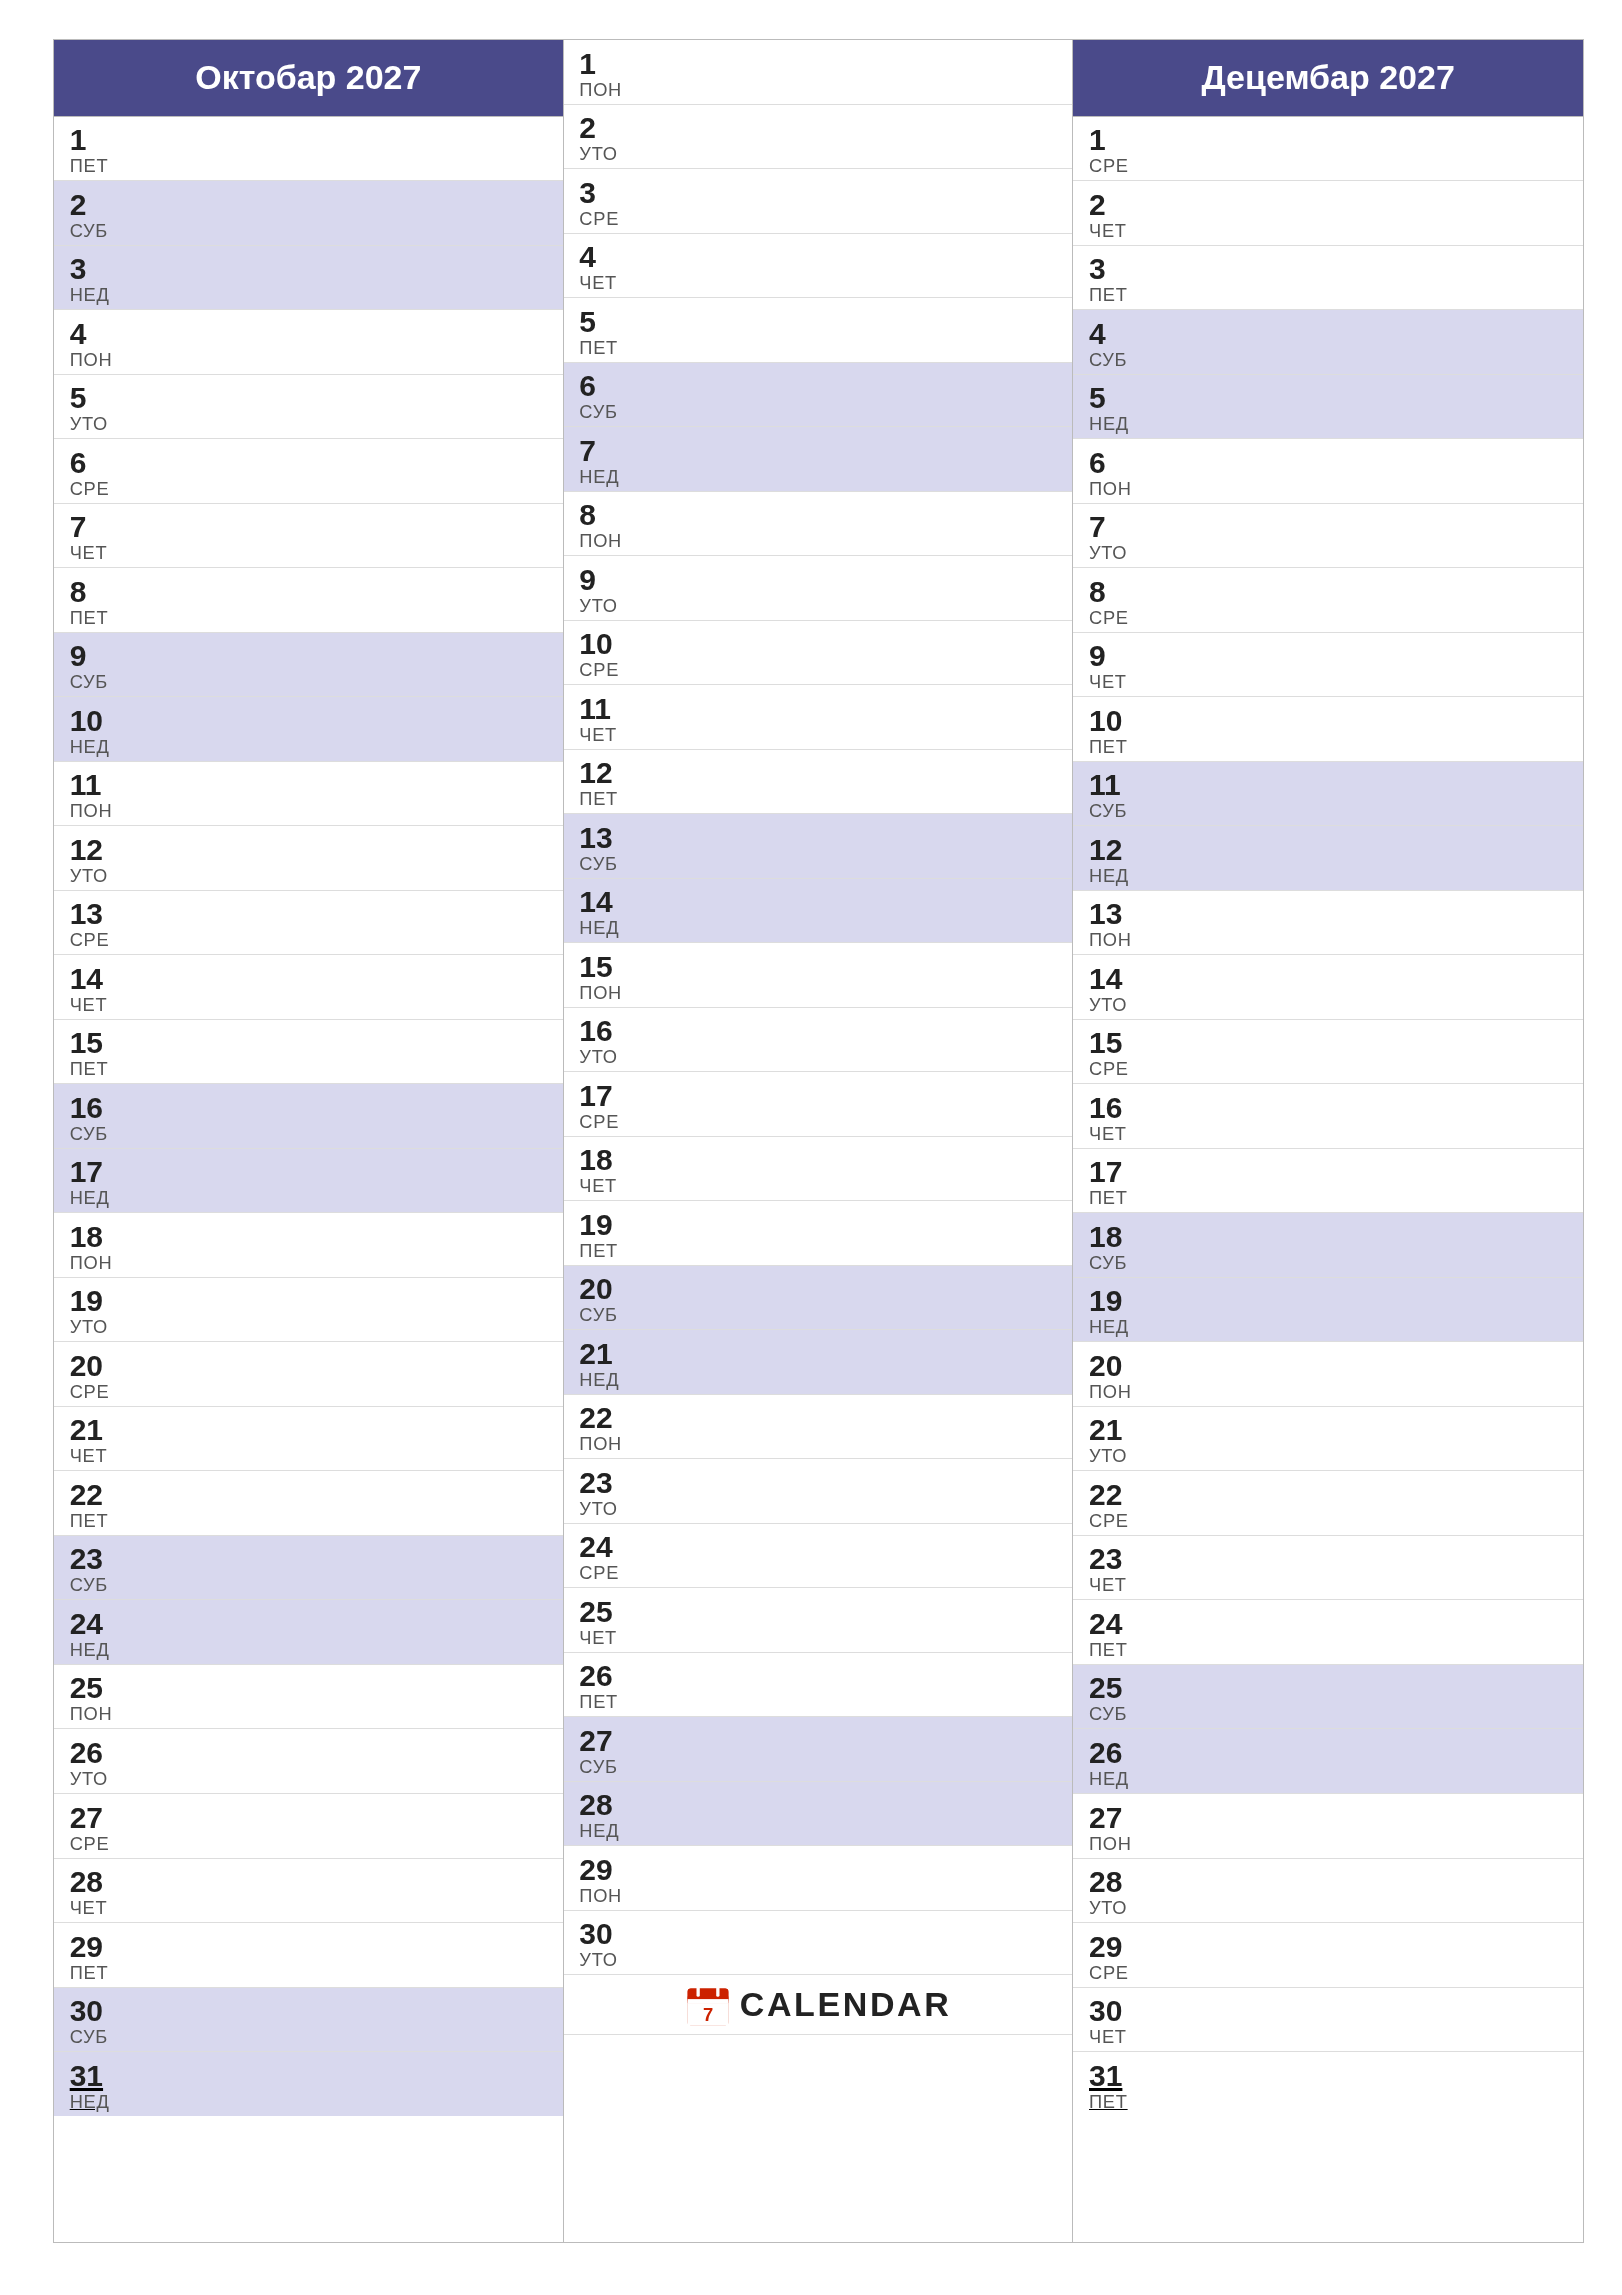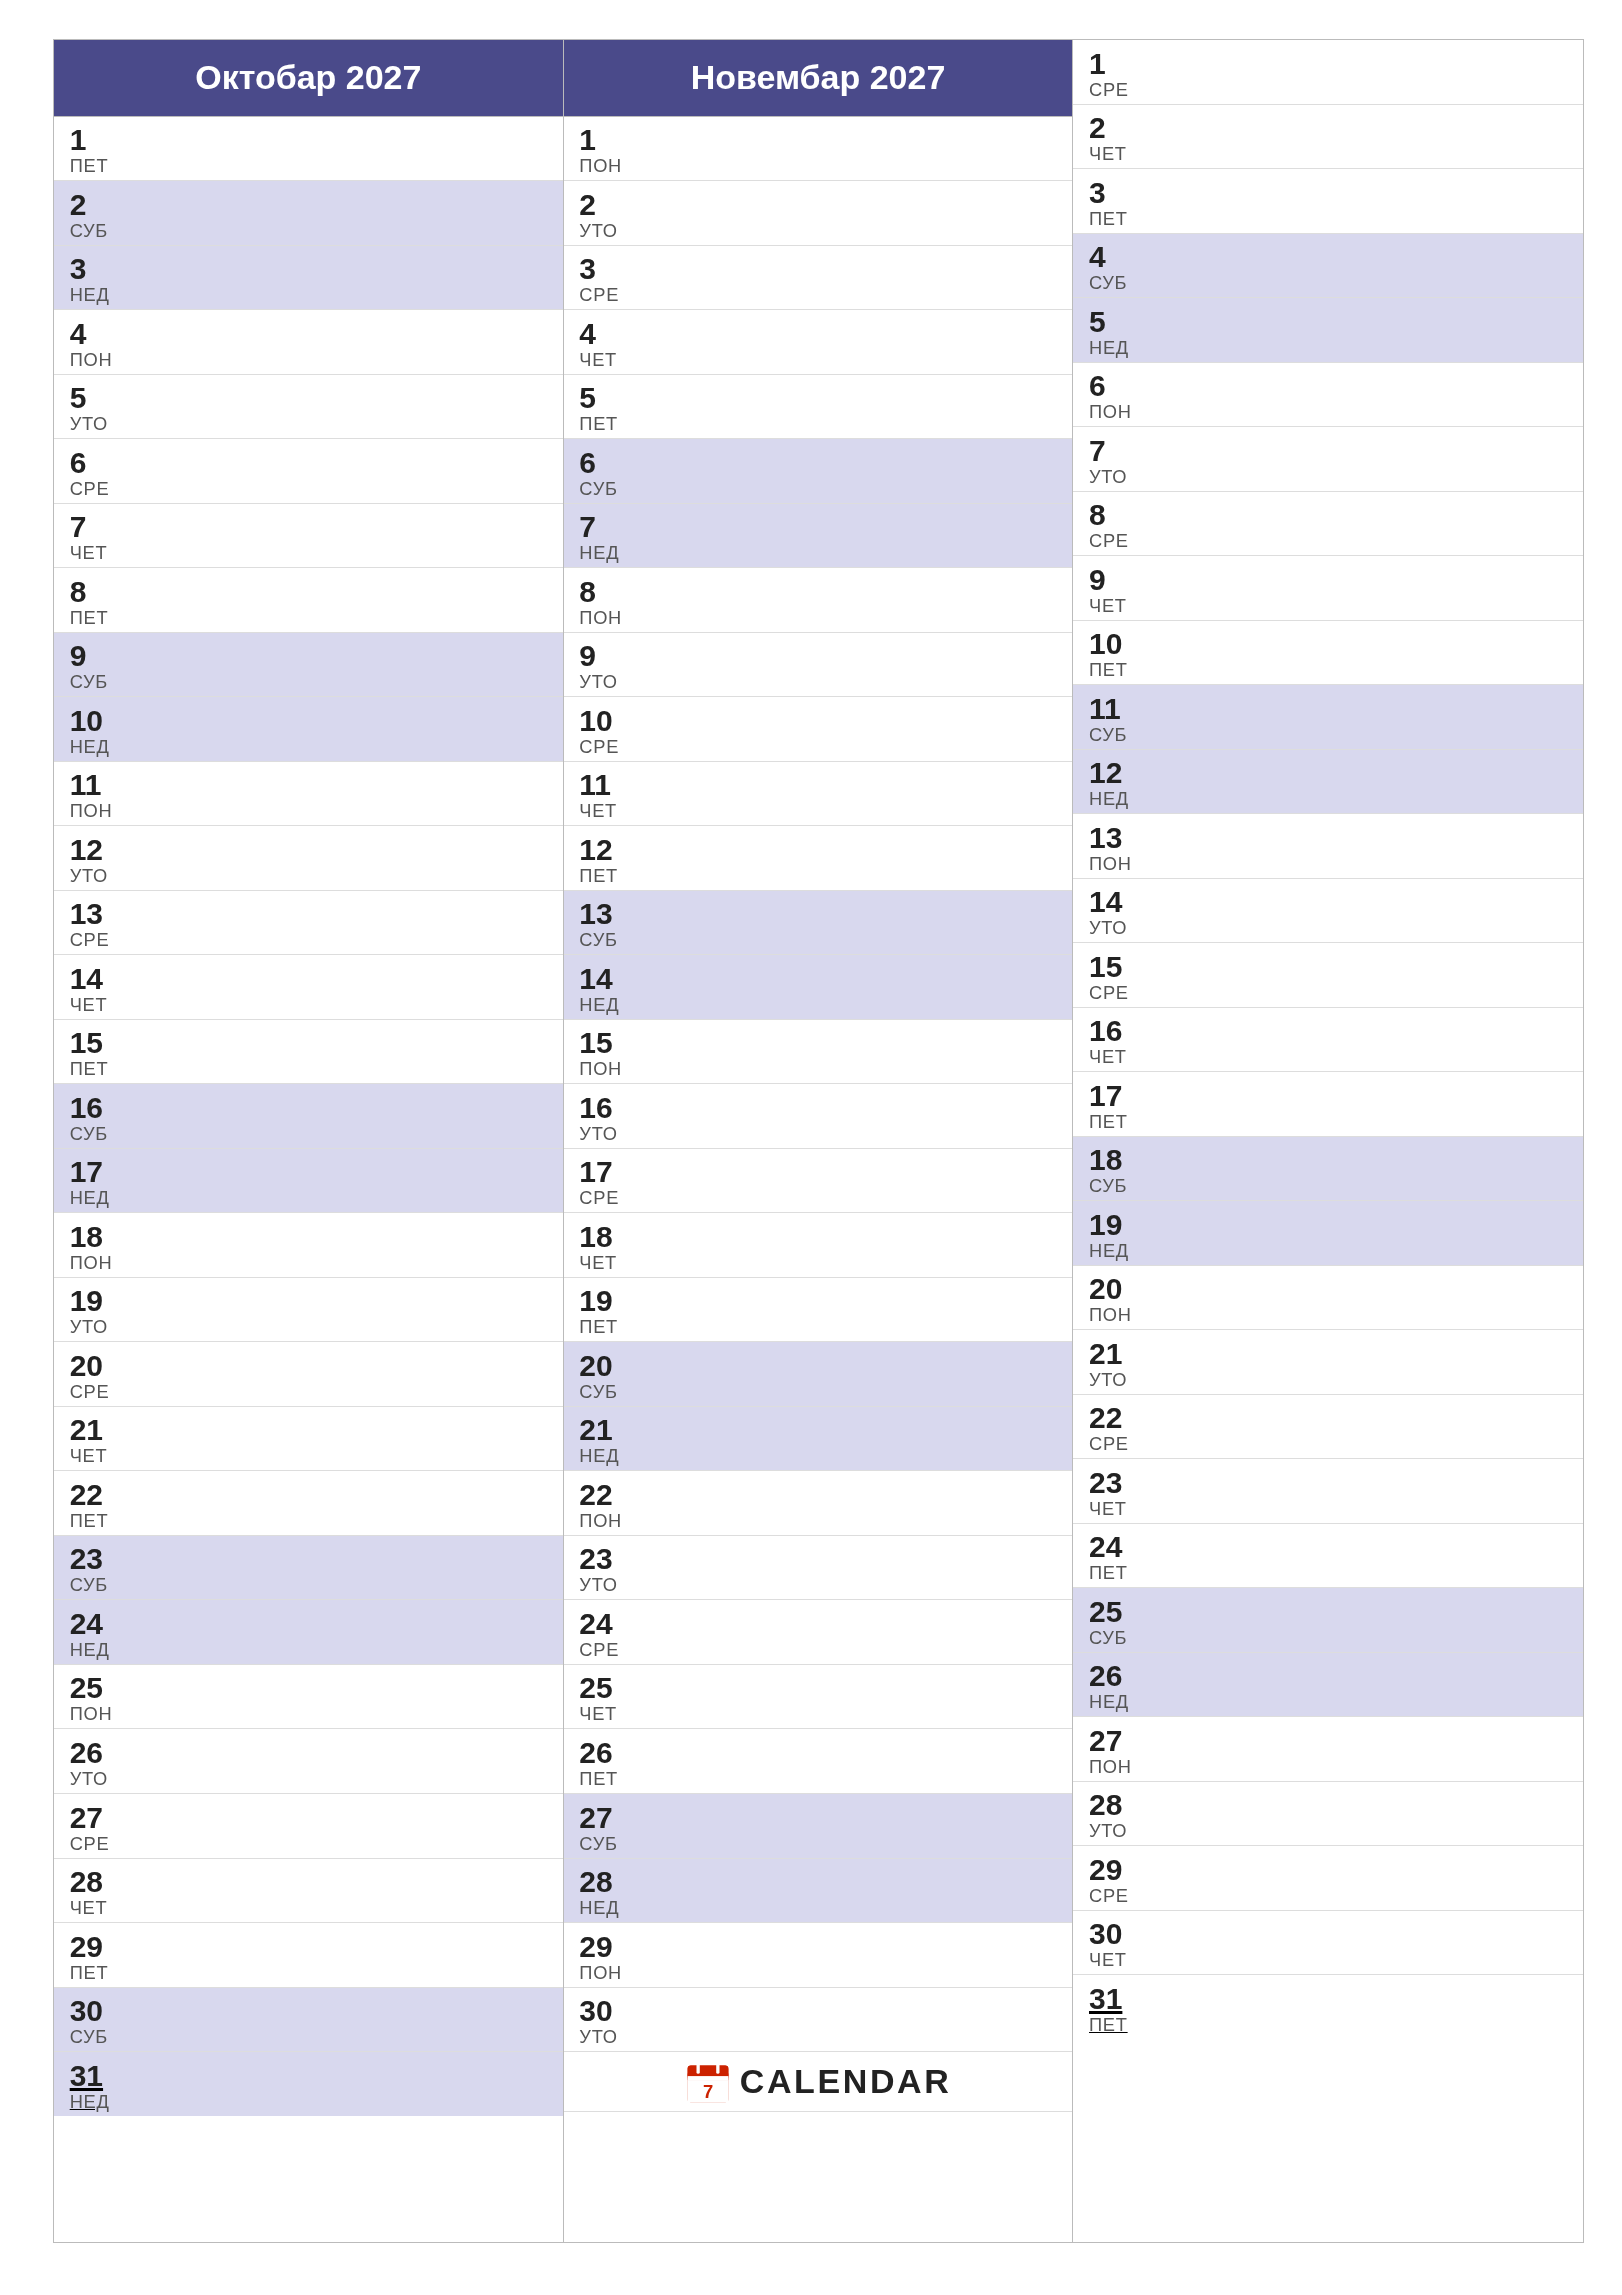--- a/index.html
+++ b/index.html
@@ -219,21 +219,20 @@
         <div class="day-row highlight">
           <div class="day-number">30</div>
           <div class="day-name">СУБ</div>
         </div>
         <div class="day-row highlight">
           <div class="day-number">31</div>
           <div class="day-name">НЕД</div>
         </div>
       </div>
       <div class="month-column">
-        <div class="month-header">Новембар 2027</div>
         <div class="day-row">
           <div class="day-number">1</div>
           <div class="day-name">ПОН</div>
         </div>
         <div class="day-row">
           <div class="day-number">2</div>
           <div class="day-name">УТО</div>
         </div>
         <div class="day-row">
           <div class="day-number">3</div>
@@ -358,20 +357,21 @@
             <rect x="4" y="26" width="62" height="6" fill="white"></rect>
             <text x="35" y="60" text-anchor="middle" font-size="28" font-weight="bold" fill="#cc2200" font-family="Arial">7</text>
             <line x1="20" y1="6" x2="20" y2="20" stroke="white" stroke-width="5" stroke-linecap="round"></line>
             <line x1="50" y1="6" x2="50" y2="20" stroke="white" stroke-width="5" stroke-linecap="round"></line>
           </svg>
           <span class="logo-text">CALENDAR</span>
         </div>
       </div>
       </div>
       <div class="month-column">
+        <div class="month-header">Децембар 2027</div>
         <div class="day-row">
           <div class="day-number">1</div>
           <div class="day-name">СРЕ</div>
         </div>
         <div class="day-row">
           <div class="day-number">2</div>
           <div class="day-name">ЧЕТ</div>
         </div>
         <div class="day-row">
           <div class="day-number">3</div>

